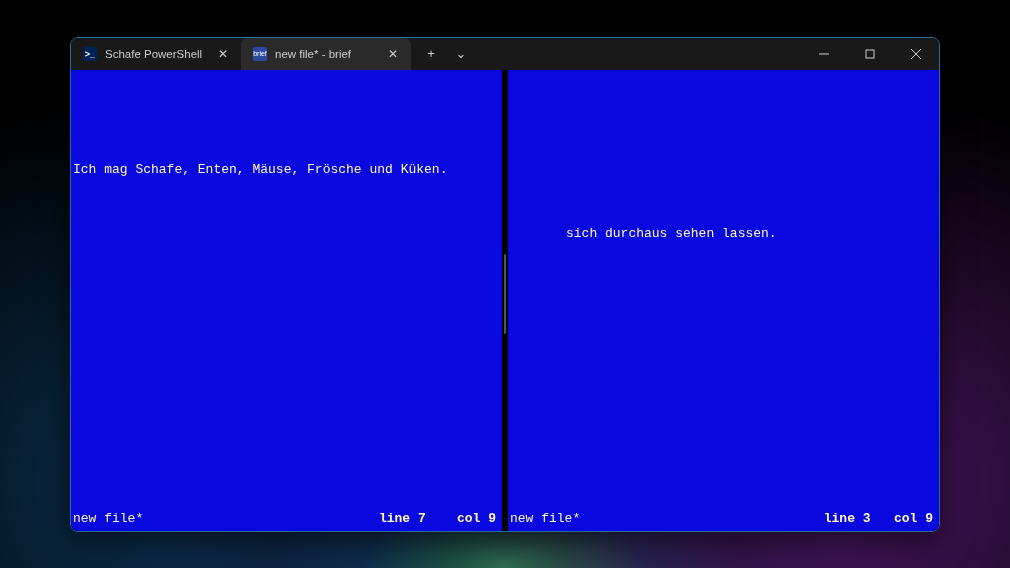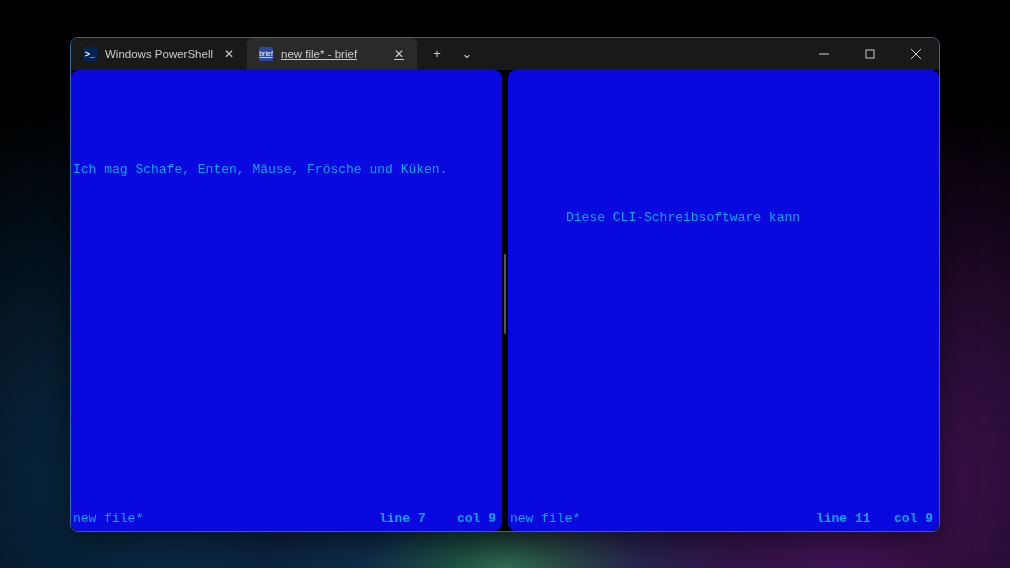--- a/index.html
+++ b/index.html
@@ -38,21 +38,21 @@
     align-items: center;
     gap: 8px;
     padding: 0 10px 0 12px;
     font-size: 11.5px;
     color: #cccccc;
     position: relative;
     min-width: 170px;
     cursor: pointer;
   }
   .tab.inactive { background: #191919; }
-  .tab.active { background: #2a2a2a; border-top-left-radius: 6px; border-top-right-radius: 6px; text-decoration: underline; }
+  .tab.active { background: #2a2a2a; border-top-left-radius: 6px; border-top-right-radius: 6px; }
   .tab .icon { width: 14px; height: 14px; display: flex; align-items: center; justify-content: center; flex-shrink: 0; }
   .ps-icon { background: #012456; border-radius: 2px; color: #fff; font-size: 9px; font-weight: bold; display:flex; align-items:center; justify-content:center; }
   .brief-icon { background: #2a4aa0; border-radius: 2px; color: #fff; font-size: 7px; display:flex; align-items:center; justify-content:center; }
   .tab .label { flex: 1; white-space: nowrap; overflow: hidden; text-overflow: ellipsis; }
   .tab .close {
     width: 16px; height: 16px; display: flex; align-items: center; justify-content: center;
     color: #cccccc; font-size: 12px; border-radius: 2px; cursor: pointer;
   }
   .tabbar-actions { display: flex; align-items: center; padding-left: 6px; gap: 2px; }
   .tabbar-btn {
@@ -69,27 +69,26 @@
 
   .content {
     flex: 1;
     display: flex;
     background: #000;
     position: relative;
   }
   .pane {
     flex: 1;
     background: #0808df;
-    color: #0ea5e9;
+    color: #fef9c3;
     font-family: "Consolas", "Courier New", monospace;
     font-size: 13px;
     line-height: 16px;
     position: relative;
     overflow: hidden;
-    border-radius: 8px;
   }
   .pane-body {
     position: absolute;
     inset: 0;
     white-space: pre;
     padding-top: 10px;
   }
   .pane-left .text1 { position: absolute; top: 92px; left: 2px; }
   .pane-right .text2a { position: absolute; top: 140px; left: 58px; }
   .pane-right .text2b { position: absolute; top: 156px; left: 58px; }
@@ -125,21 +124,21 @@
 </style>
 </head>
 <body>
 
 <div class="window">
   <div class="titlebar">
     <div class="tabs">
 
       <div class="tab inactive">
         <span class="icon ps-icon">&gt;_</span>
-        <span class="label">Windows PowerShell</span>
+        <span class="label">Schafe PowerShell</span>
         <span class="close">✕</span>
       </div>
 
       <div class="tab active">
         <span class="icon brief-icon">brief</span>
         <span class="label">new file* - brief</span>
         <span class="close">✕</span>
       </div>
 
     </div>
@@ -179,24 +178,24 @@
         <span class="pos ws">line 7</span>
         <span class="pos ws">    </span>
         <span class="pos ws">col 9</span>
       </div>
     </div>
 
     <div class="divider"></div>
 
     <div class="pane pane-right">
       <div class="pane-body">
-        <span class="text2a">Diese CLI-Schreibsoftware kann</span>
+        <span class="text2b">sich durchaus sehen lassen.</span>
       </div>
       <div class="status">
         <span class="fname">new file*</span>
-        <span class="pos ws">line 11</span>
+        <span class="pos ws">line 3</span>
         <span class="pos ws">   </span>
         <span class="pos ws">col 9</span>
       </div>
     </div>
 
   </div>
 </div>
 
 </body></html>

